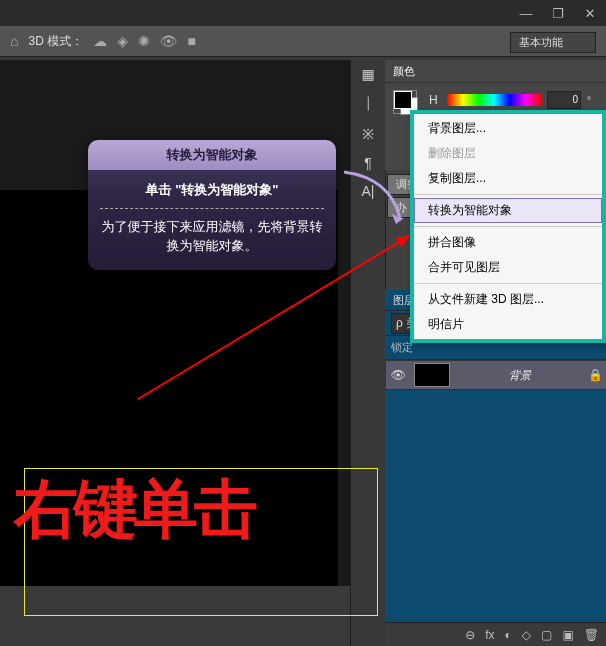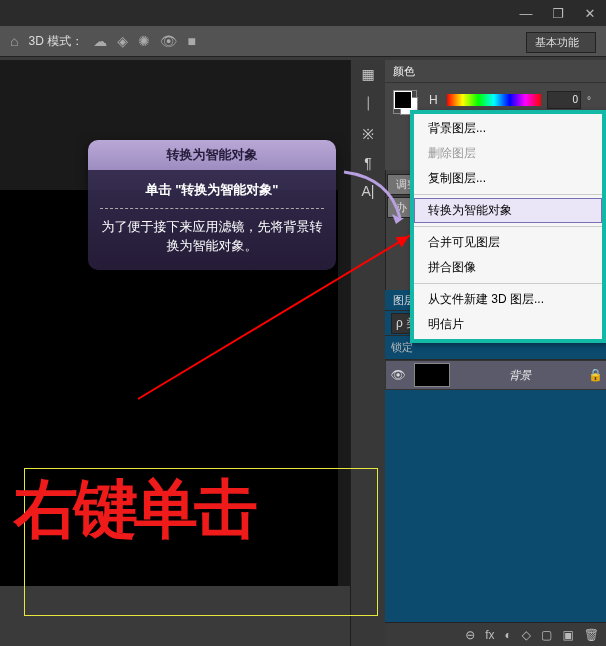--- a/index.html
+++ b/index.html
@@ -2,21 +2,21 @@
 <html><head>
 <meta charset="utf-8">
 <style>
 html,body{margin:0;padding:0;width:606px;height:646px;background:#000;font-family:"Microsoft YaHei",sans-serif;font-size:12px;color:#ccc;overflow:hidden}
 .app{position:relative;width:606px;height:646px;background:#3a3a3a}
 .titlebar{height:26px;background:#2b2b2b;display:flex;justify-content:flex-end;align-items:center}
 .win-btn{width:30px;height:22px;display:flex;align-items:center;justify-content:center;color:#bbb;font-size:13px;margin:0 1px}
 .toolbar{height:30px;background:#535353;border-bottom:1px solid #222;display:flex;align-items:center;padding:0 10px;gap:10px}
 .toolbar .lbl{color:#ddd}
 .tool-icon{color:#aaa;font-size:14px}
-.preset-dd{position:absolute;right:10px;top:32px;background:#444;border:1px solid #222;padding:2px 16px 2px 8px;color:#ddd;font-size:11px}
+.preset-dd{position:absolute;right:10px;top:32px;background:#444;border:1px solid #222;padding:2px 32px 2px 8px;color:#ddd;font-size:11px}
 .canvas{position:absolute;left:0;top:60px;width:350px;height:526px;background:#1a1a1a}
 .canvas-inner{position:absolute;left:0;top:130px;width:338px;height:396px;background:#000}
 .right-dock{position:absolute;left:350px;top:60px;width:256px;height:586px;background:#404040;border-left:1px solid #1e1e1e}
 .vtabs{position:absolute;left:0;top:0;width:34px;height:100%;background:#383838;border-right:1px solid #222;display:flex;flex-direction:column;align-items:center;padding-top:6px;gap:12px}
 .vtab{color:#ccc;font-size:14px}
 .color-panel{position:absolute;left:34px;top:0;width:222px;height:110px;background:#464646}
 .panel-hdr{height:22px;display:flex;align-items:center;padding:0 8px;color:#eee;font-size:11px;border-bottom:1px solid #333}
 .swatch{position:absolute;left:8px;top:30px;width:22px;height:22px;border:1px solid #888}
 .swatch-fg{position:absolute;left:0;top:0;width:16px;height:16px;background:#000;border:1px solid #fff}
 .swatch-bg{position:absolute;left:6px;top:6px;width:16px;height:16px;background:#fff;border:1px solid #888}
@@ -159,22 +159,22 @@
     </div>
   </div>
 
   <div class="context-menu">
     <div class="cm-item">背景图层...</div>
     <div class="cm-item disabled">删除图层</div>
     <div class="cm-item">复制图层...</div>
     <div class="cm-sep"></div>
     <div class="cm-item hl">转换为智能对象</div>
     <div class="cm-sep"></div>
+    <div class="cm-item">拼合图像</div>
     <div class="cm-item">合并可见图层</div>
-    <div class="cm-item">拼合图像</div>
     <div class="cm-sep"></div>
     <div class="cm-item">从文件新建 3D 图层...</div>
     <div class="cm-item">明信片</div>
   </div>
 
   <div class="tooltip">
     <div class="tt-hdr">转换为智能对象</div>
     <div class="tt-body">
       <div class="tt-line1">单击 "转换为智能对象"</div>
       <div class="tt-line2">为了便于接下来应用滤镜，先将背景转换为智能对象。</div>

